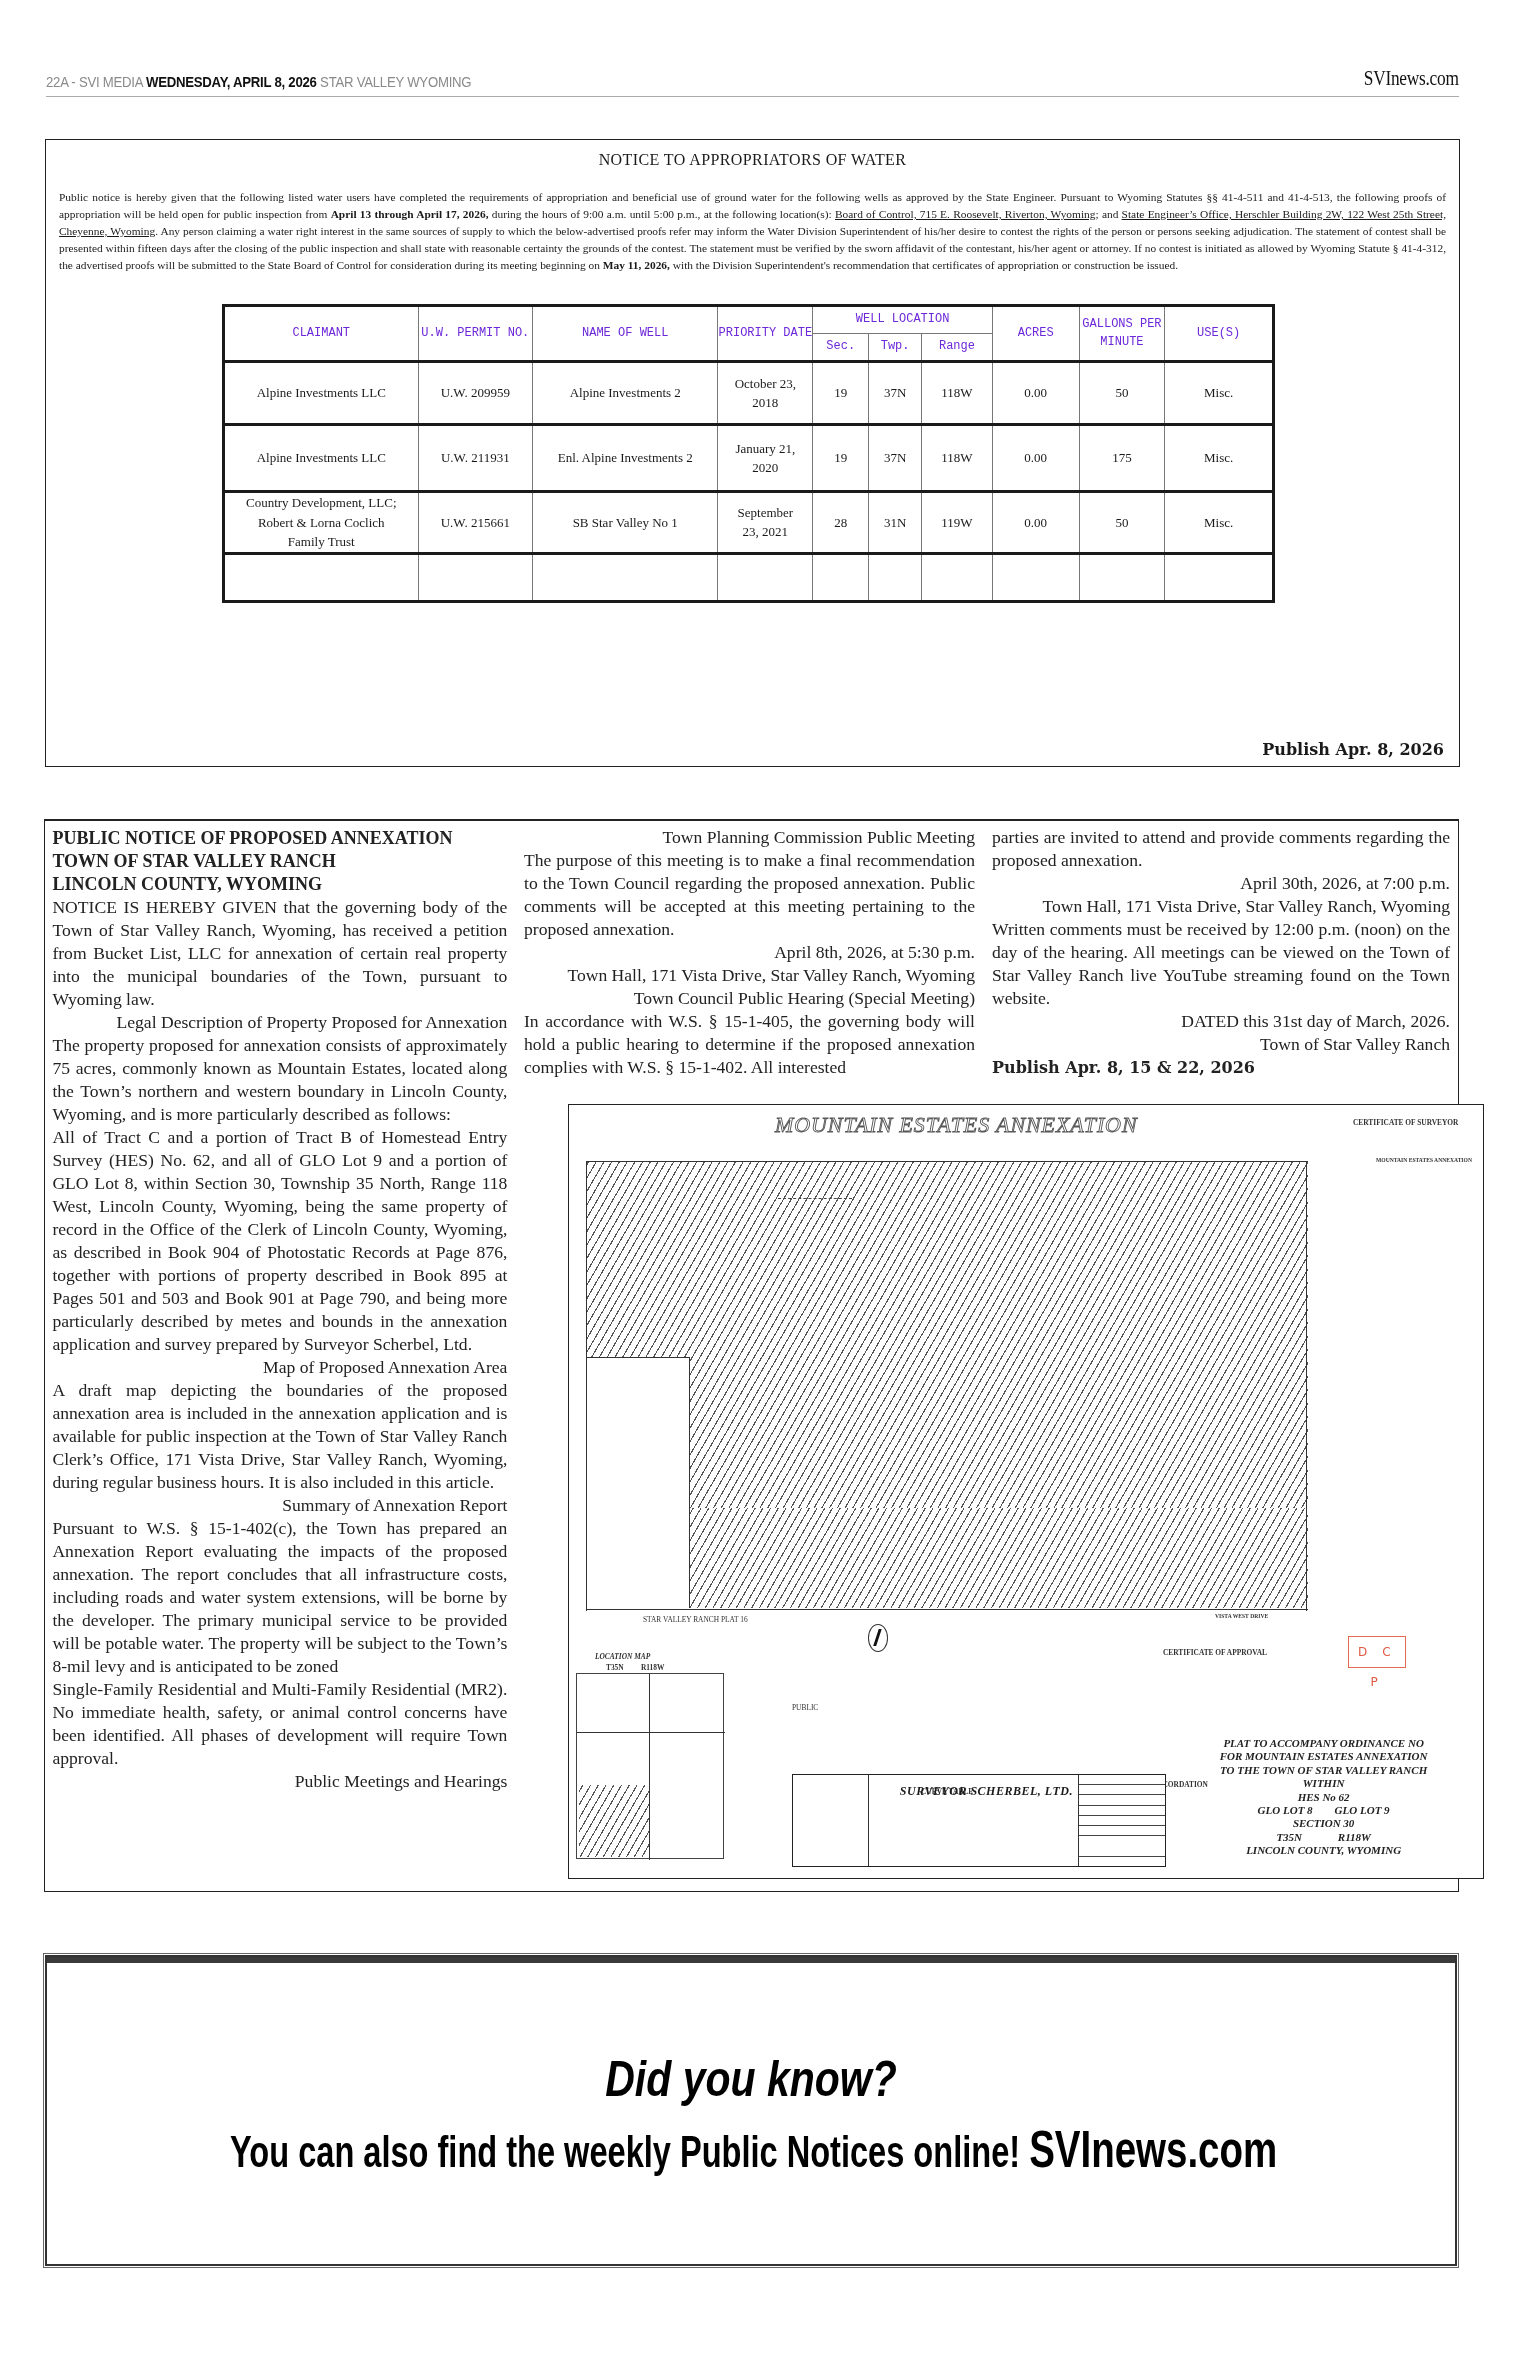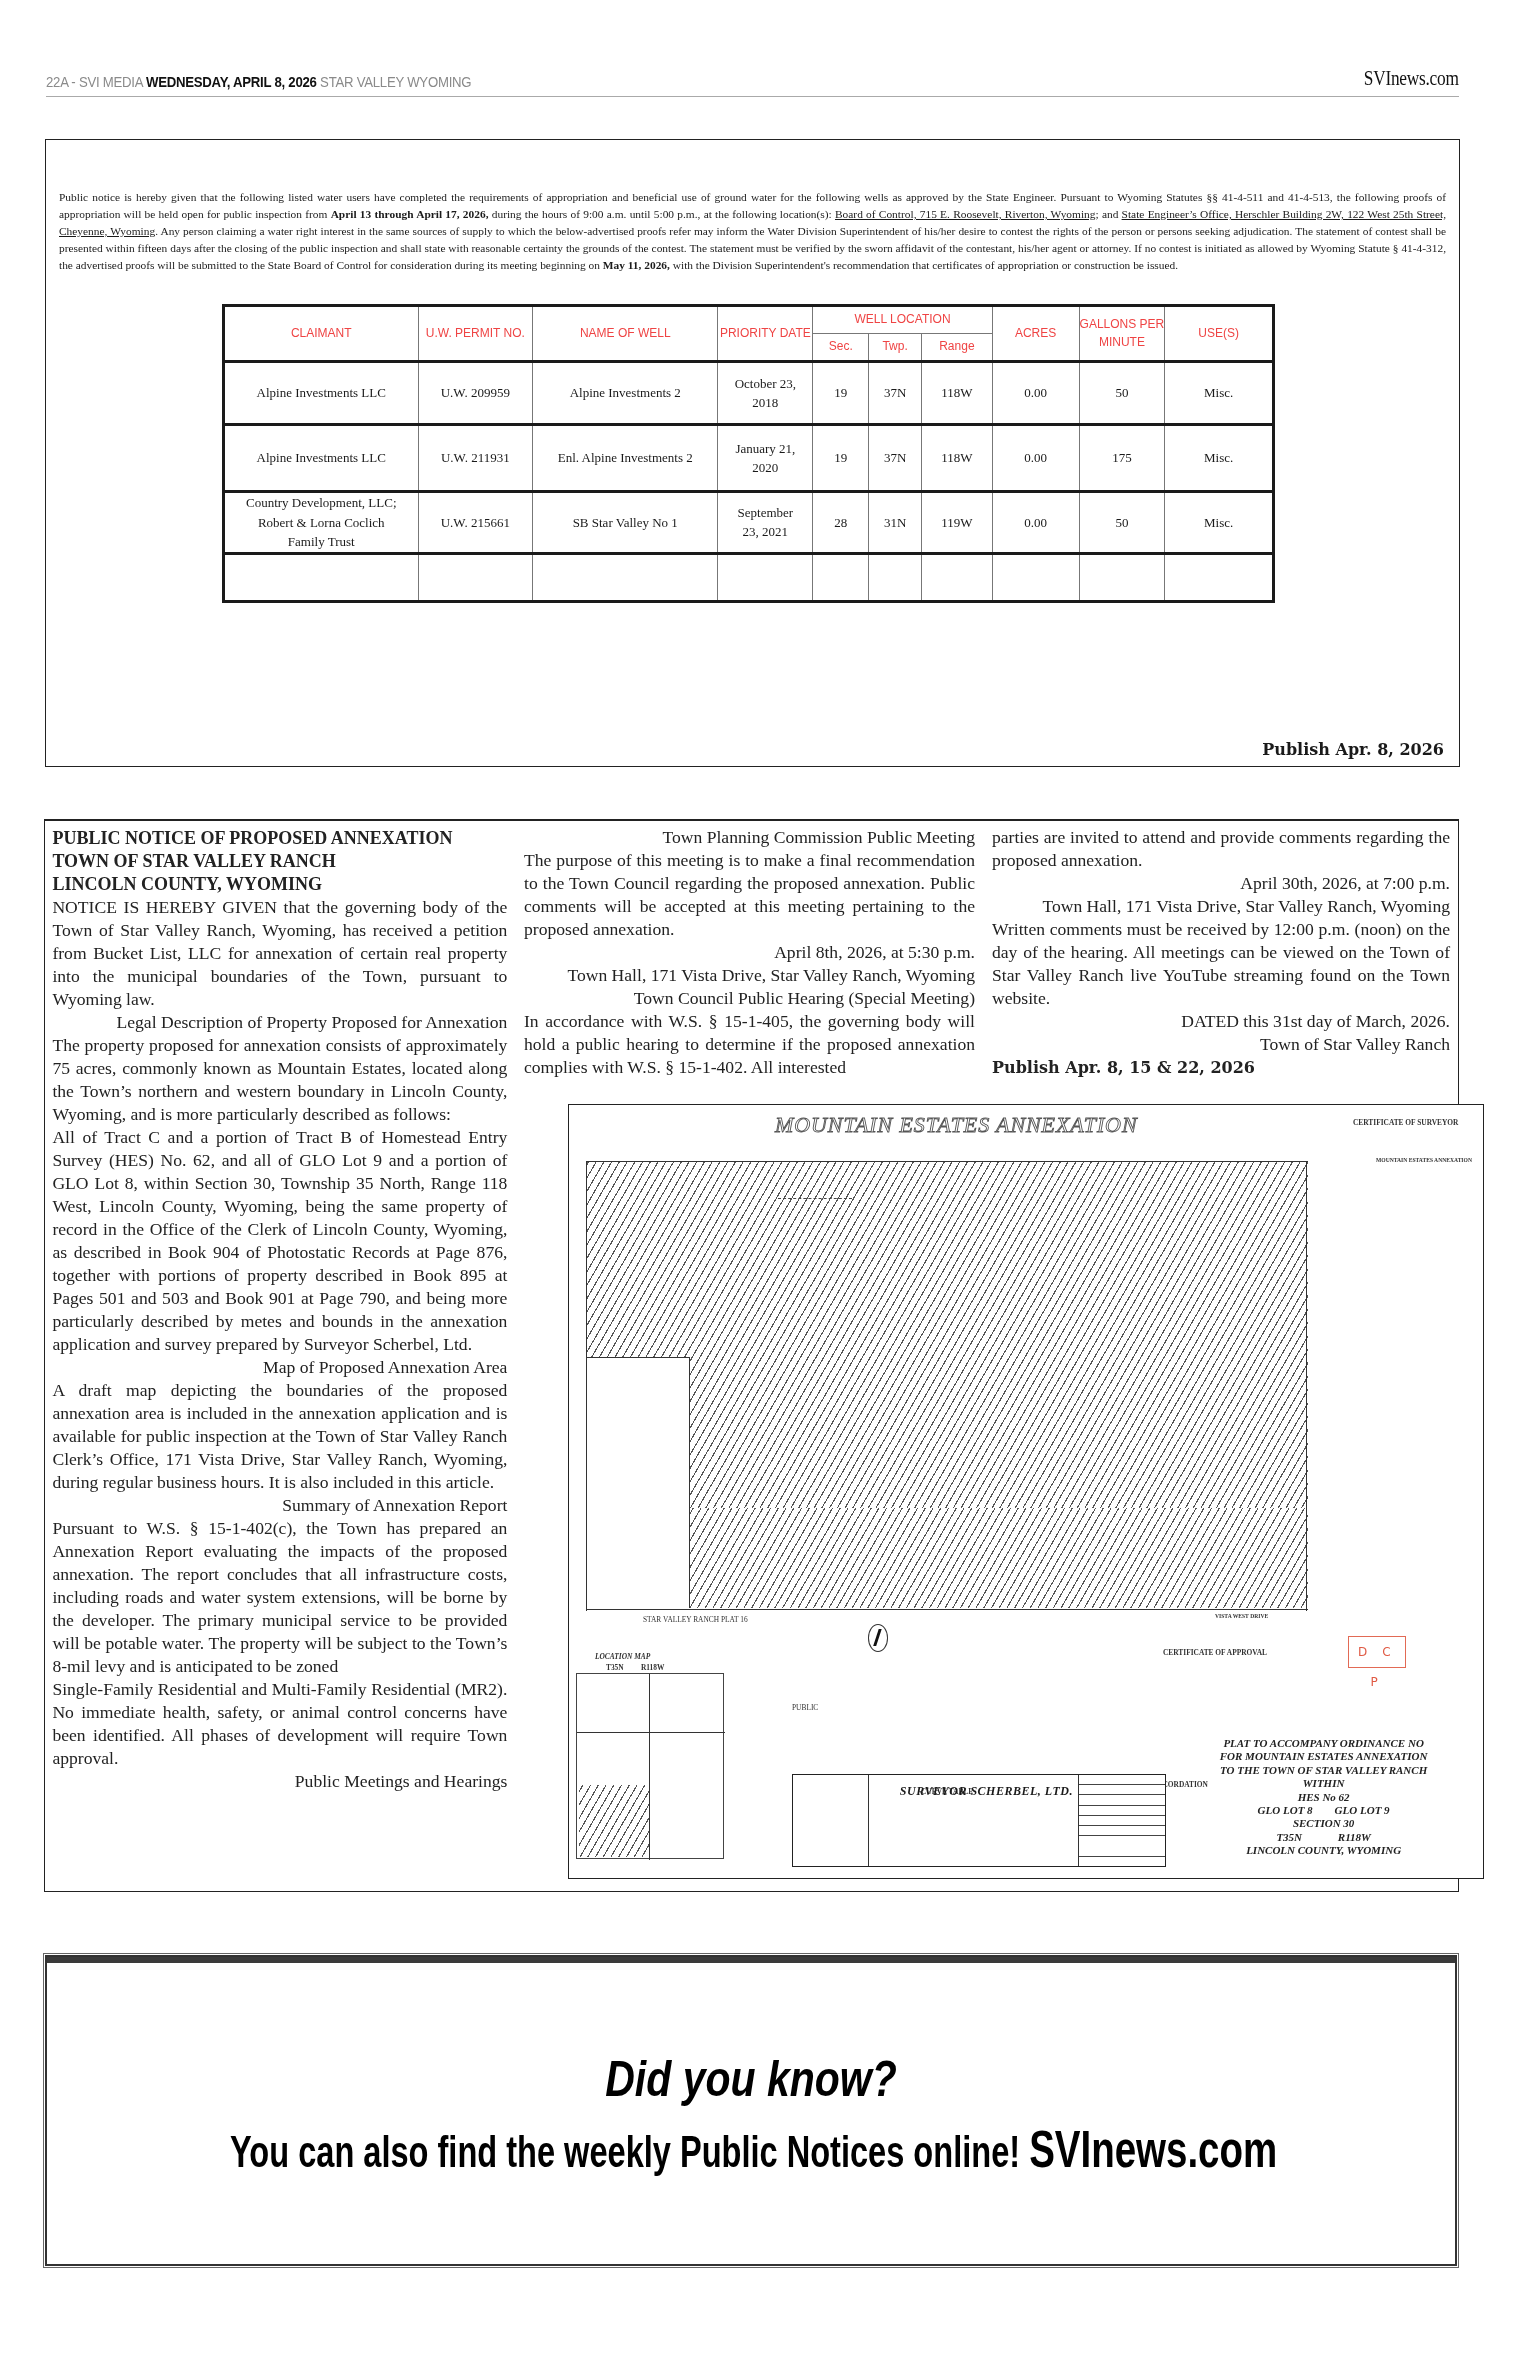--- a/index.html
+++ b/index.html
@@ -14,21 +14,21 @@
   .mast-right { font-family: "Liberation Serif", serif; font-size: 20.4px; color: #111; transform: scaleX(0.85); transform-origin: right bottom; letter-spacing: -0.3px; }
 
   
   .water-box { position: absolute; left: 45px; top: 139px; width: 1415px; height: 628px; border: 1.9px solid #222; border-right-width: 1.9px; }
   .water-title { position: absolute; left: 0; top: 11px; width: 100%; text-align: center; font-size: 16px; letter-spacing: 0.4px; }
   .water-body { position: absolute; left: 13px; top: 49px; width: 1387px; font-size: 11.4px; line-height: 17px; text-align: justify; }
   .water-body u { text-decoration: underline; }
 
   table.wt { position: absolute; left: 176px; top: 164px; width: 1053px; border-collapse: collapse; border: 3.7px solid #1a1a1a; }
   table.wt td, table.wt th { border: 0.9px solid #777; text-align: center; vertical-align: middle; font-weight: normal; }
-  table.wt th { font-family: Liberation Sans, sans-serif; font-size: 12px; color: #ef4444; line-height: 17.6px; }
+  table.wt th { font-family: Liberation Mono, monospace; font-size: 12px; color: #6d28d9; line-height: 17.6px; }
   table.wt td { font-family: "Liberation Serif", serif; font-size: 13px; line-height: 19.5px; }
   table.wt tr.row-sep td { border-top: 3.7px solid #1a1a1a; }
   table.wt tr.hdr-bottom th.sub { border-top: 0.9px solid #777; }
 
   .sig-block { position: absolute; left: 13px; top: 524px; font-family: "DejaVu Sans", sans-serif; font-size: 11.6px; line-height: 17px; color: #333; }
   .publish-1 { position: absolute; right: 15px; bottom: 7.4px; font-family: "DejaVu Serif", serif; font-weight: bold; font-size: 16px; }
 
   
   .annex-box { position: absolute; left: 44px; top: 819px; width: 1415px; height: 1073px; border: 1.9px solid #222; border-top-width: 2.8px; }
   .col { position: absolute; top: 0; font-size: 17.6px; line-height: 23px; color: #222; }
@@ -68,20 +68,21 @@
 <div class="masthead">
   <div class="mast-left">
     <span class="gray">22A - SVI MEDIA</span>
     <span class="bold">WEDNESDAY, APRIL 8, 2026</span>
     <span class="gray">STAR VALLEY WYOMING</span>
   </div>
   <div class="mast-right">SVInews.com</div>
 </div>
 
 <div class="water-box">
+  <div class="water-title">NOTICE TO APPROPRIATORS OF WATER</div>
   <div class="water-body">
     <span>Public notice is hereby given that the following listed water users have completed the requirements of appropriation and beneficial use of ground water for the following wells as approved by the State Engineer.  Pursuant to Wyoming Statutes §§ 41-4-511 and 41-4-513, the following proofs of appropriation will be held open for public inspection from </span><b>April 13 through April 17, 2026,</b><span> during the hours of 9:00 a.m. until 5:00 p.m., at the following location(s):  </span><u>Board of Control, 715 E. Roosevelt, Riverton, Wyoming</u><span>; and </span><u>State Engineer’s Office, Herschler Building 2W, 122 West 25th Street, Cheyenne, Wyoming</u><span>.  Any person claiming a water right interest in the same sources of supply to which the below-advertised proofs refer may inform the Water Division Superintendent of his/her desire to contest the rights of the person or persons seeking adjudication.  The statement of contest shall be presented within fifteen days after the closing of the public inspection and shall state with reasonable certainty the grounds of the contest.  The statement must be verified by the sworn affidavit of the contestant, his/her agent or attorney.  If no contest is initiated as allowed by Wyoming Statute § 41-4-312, the advertised proofs will be submitted to the State Board of Control for consideration during its meeting beginning on </span><b>May 11, 2026,</b><span> with the Division Superintendent's recommendation that certificates of appropriation or construction be issued.</span>
   </div>
 
   <table class="wt">
     <colgroup>
       <col style="width:195px">
         <col style="width:115px">
         <col style="width:186px">
         <col style="width:95px">

